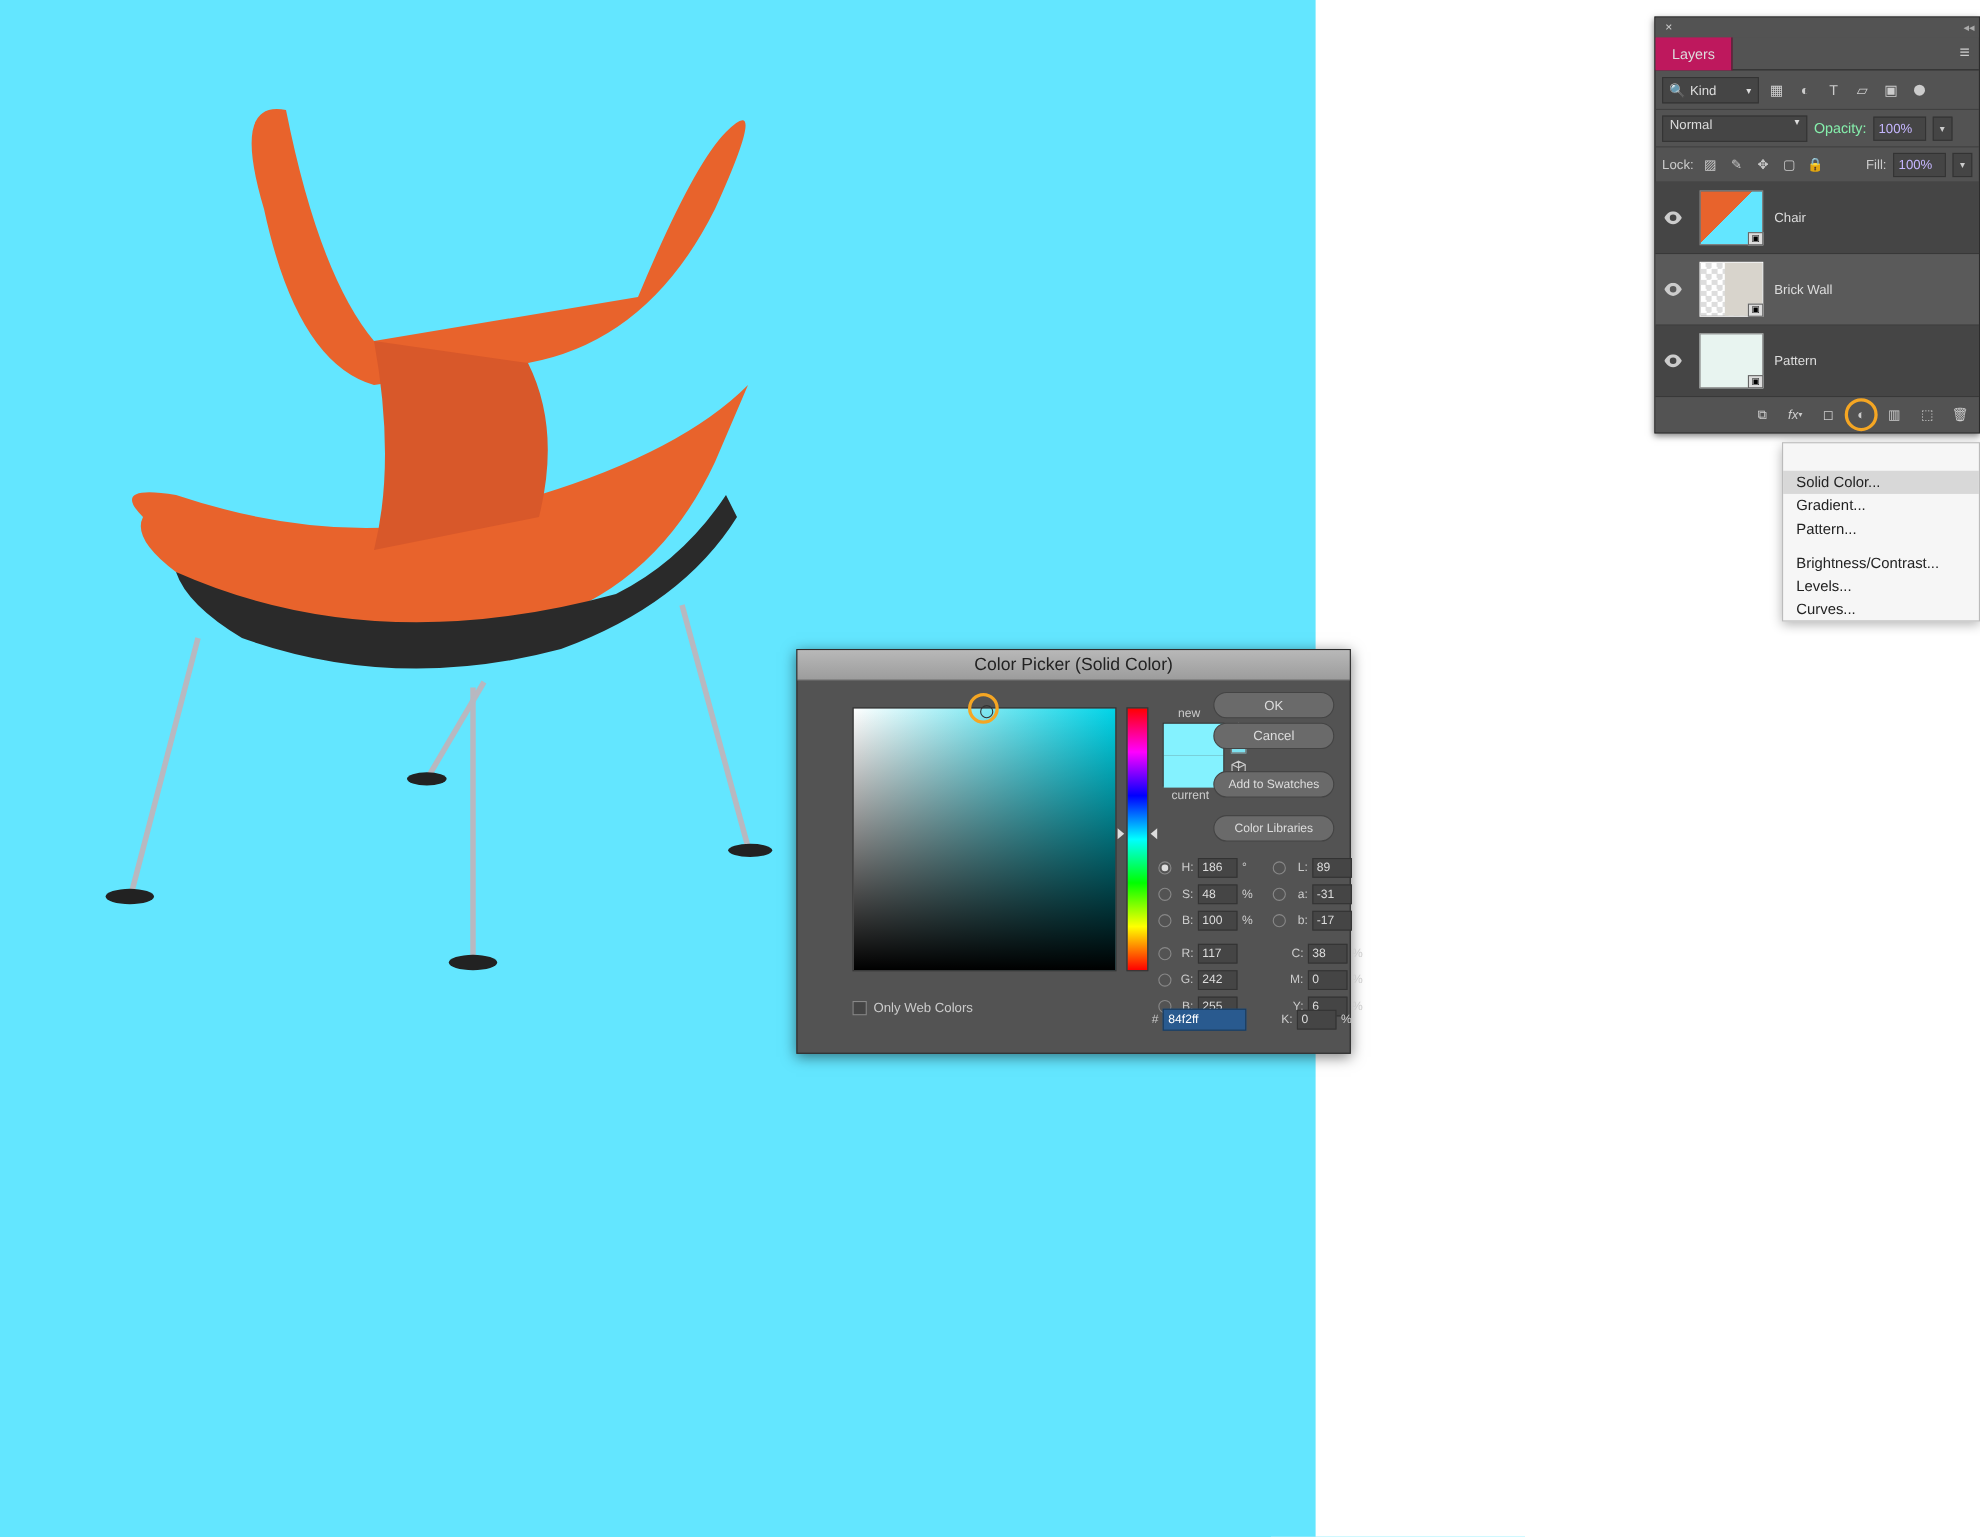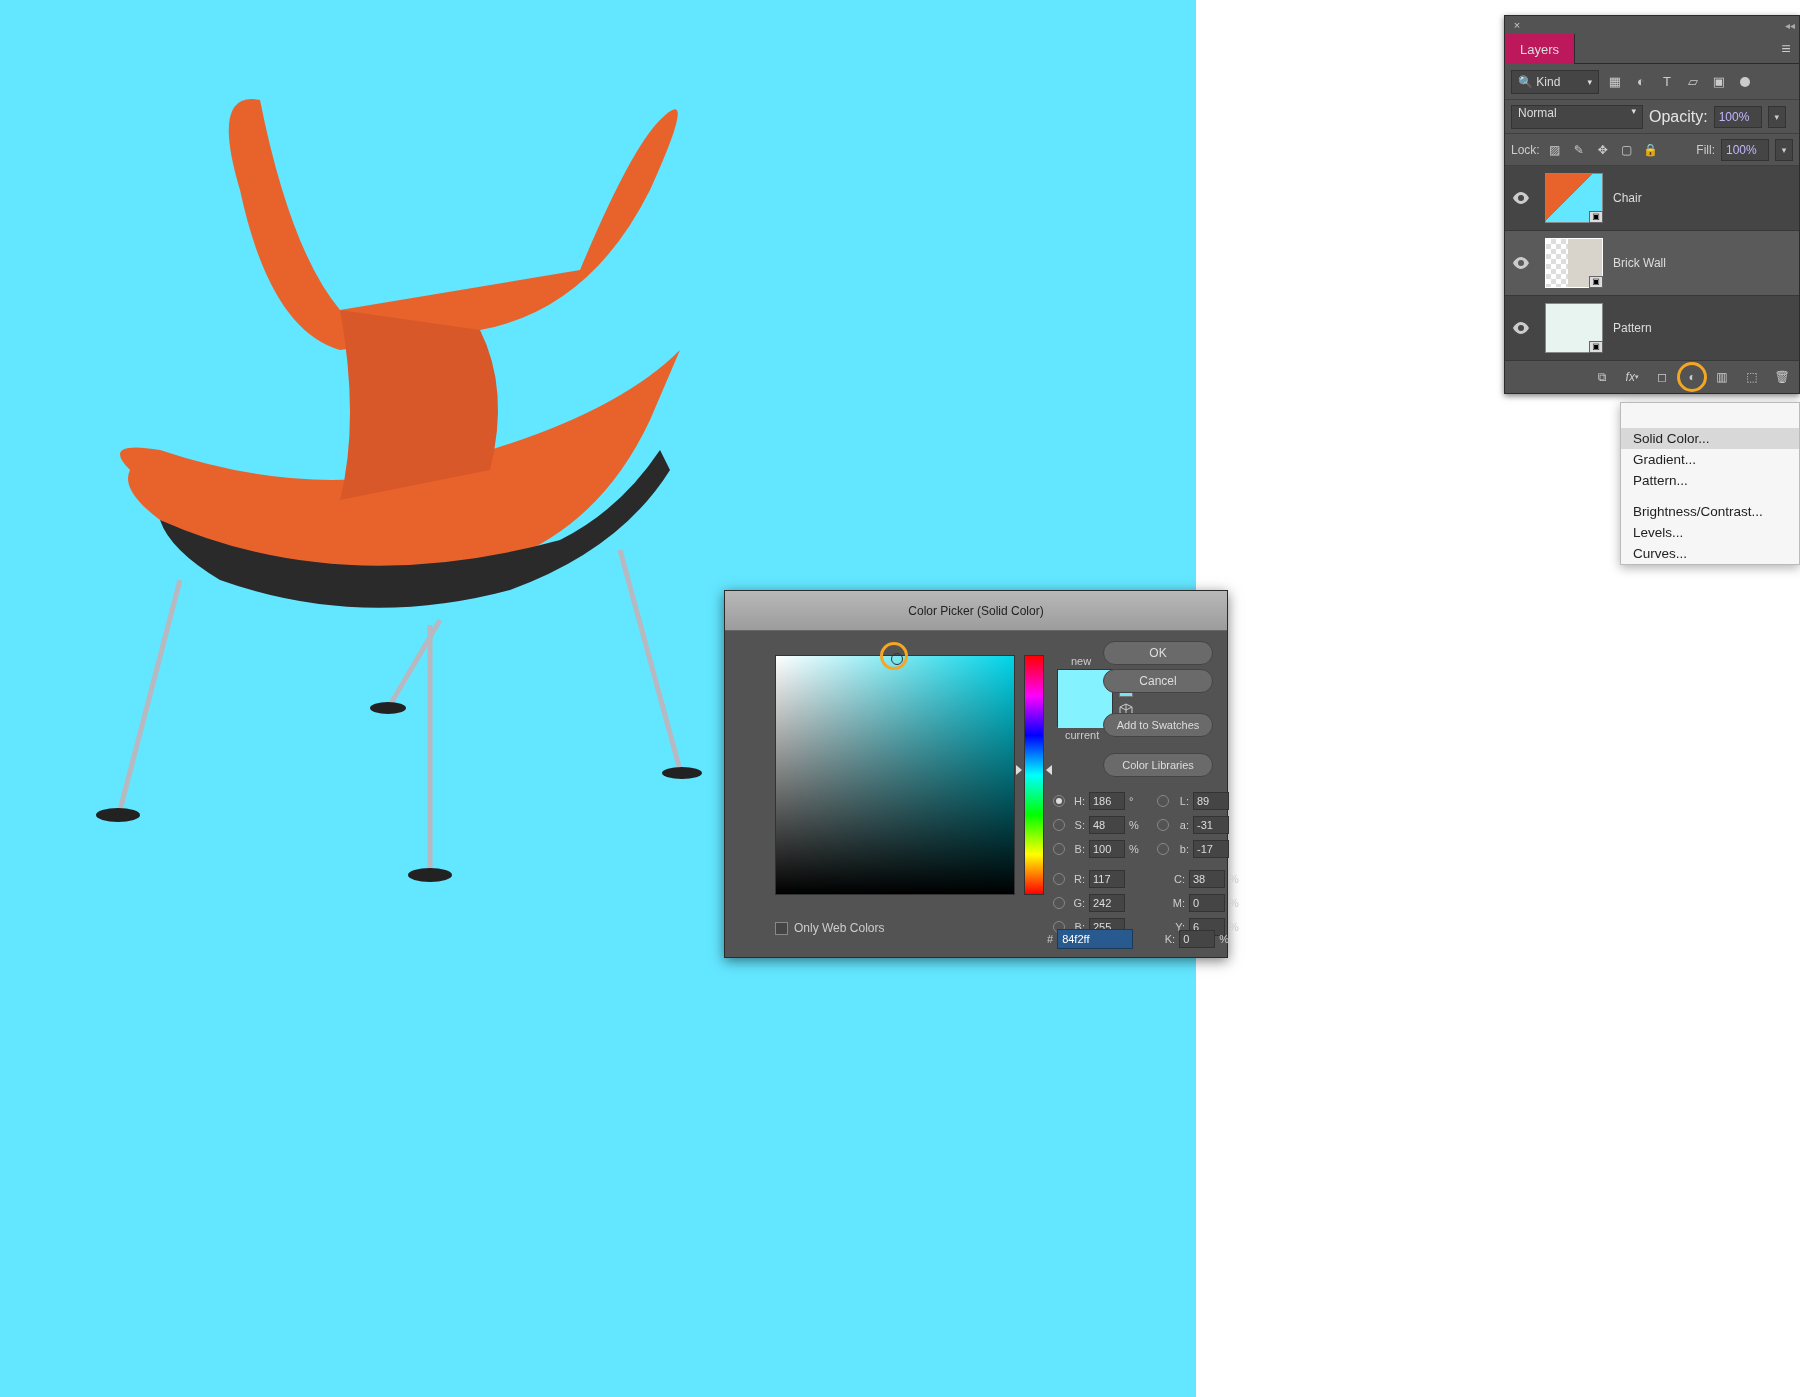--- a/index.html
+++ b/index.html
@@ -14,21 +14,21 @@
   .panel-collapse { margin-left: auto; margin-right: 4px; color: #aaa; font-size: 10px; }
   .panel-tabs { height: 30px; display: flex; border-bottom: 1px solid #2b2b2b; }
   .panel-tab { width: 70px; height: 30px; background: #be185d; color: #ddd; font-size: 13px; display: flex; align-items: center; justify-content: center; border-right: 1px solid #2b2b2b; }
   .panel-menu { margin-left: auto; width: 26px; display: flex; align-items: center; justify-content: center; color: #ccc; }
   .filter-row { height: 36px; display: flex; align-items: center; padding: 0 6px; gap: 6px; border-bottom: 1px solid #404040; }
   .kind-dd { width: 88px; height: 24px; background: #454545; border: 1px solid #333; color: #ddd; font-size: 12px; display: flex; align-items: center; padding: 0 6px; justify-content: space-between; }
   .filter-icon { width: 20px; height: 20px; display: flex; align-items: center; justify-content: center; color: #ccc; font-size: 13px; }
   .filter-dot { width: 10px; height: 10px; border-radius: 50%; background: #ccc; }
   .blend-row { height: 34px; display: flex; align-items: center; padding: 0 6px; gap: 6px; border-bottom: 1px solid #404040; }
   .blend-dd { width: 132px; height: 24px; background: #454545; border: 1px solid #333; color: #ddd; font-size: 12px; display: flex; align-items: flex-start; padding: 0 6px; justify-content: space-between; }
-  .op-lbl { color: #e5e5e5; font-size: 16px; }
+  .op-lbl { color: #86efac; font-size: 13px; }
   .op-val { width: 48px; height: 22px; background: #454545; border: 1px solid #333; color: #c4b5fd; font-size: 12px; display: flex; align-items: center; padding: 0 4px; }
   .op-arr { width: 18px; height: 22px; background: #454545; border: 1px solid #333; color: #ccc; display: flex; align-items: center; justify-content: center; font-size: 9px; }
   .lock-row { height: 32px; display: flex; align-items: center; padding: 0 6px; gap: 6px; border-bottom: 1px solid #404040; }
   .lock-lbl { color: #ccc; font-size: 12px; }
   .lock-icon { width: 18px; height: 18px; display: flex; align-items: center; justify-content: center; color: #ccc; font-size: 12px; }
   .fill-lbl { margin-left: auto; color: #ccc; font-size: 12px; }
   .layer-list { background: #454545; }
   .layer-row { height: 65px; display: flex; align-items: center; border-bottom: 1px solid #383838; }
   .layer-row.selected { background: #5a5a5a; }
   .layer-row.selected .layer-thumb { border-color: #fff; }
@@ -42,21 +42,21 @@
   .highlight-ring { position: absolute; width: 30px; height: 30px; border: 3px solid #f5a623; border-radius: 50%; left: -4px; top: -4px; pointer-events: none; }
 
   
   .adj-menu { position: absolute; right: 0; top: 402px; width: 180px; background: #f6f6f6; border: 1px solid #bbb; box-shadow: 0 3px 10px rgba(0,0,0,0.3); font-size: 13.5px; color: #222; }
   .adj-item { padding: 3px 12px; }
   .adj-item.hover { background: #d8d8d8; margin-top: 25px; }
   .adj-sep { height: 10px; }
 
   
   .cp { position: absolute; left: 724px; top: 590px; width: 504px; height: 368px; background: #535353; border: 1px solid #2b2b2b; box-shadow: 0 3px 12px rgba(0,0,0,0.5); }
-  .cp-title { height: 40px; background: linear-gradient(#b8b8b8,#9c9c9c); color: #222; font-size: 12px; display: flex; align-items: center; justify-content: center; border-bottom: 1px solid #666; }
+  .cp-title { height: 28px; background: linear-gradient(#b8b8b8,#9c9c9c); color: #222; font-size: 16px; display: flex; align-items: center; justify-content: center; border-bottom: 1px solid #666; }
   .cp-body { position: relative; height: 328px; margin-left: 40px; }
   .cp-field { position: absolute; left: 10px; top: 24px; width: 240px; height: 240px; background: linear-gradient(to top, #000, transparent), linear-gradient(to right, #fff, #00d4e8); border: 1px solid #333; }
   .cp-cursor-ring { position: absolute; border: 3px solid #f5a623; border-radius: 50%; width: 28px; height: 28px; }
   .cp-cursor-inner { position: absolute; width: 12px; height: 12px; border: 1px solid #333; border-radius: 50%; left: 8px; top: 8px; }
   .cp-hue { position: absolute; left: 259px; top: 24px; width: 20px; height: 240px; background: linear-gradient(to bottom, #ff0000, #ff00ff, #0000ff, #00ffff, #00ff00, #ffff00, #ff0000); border: 1px solid #333; }
   .hue-arrow-l { position: absolute; left: 251px; top: 134px; width: 0; height: 0; border-top: 5px solid transparent; border-bottom: 5px solid transparent; border-left: 6px solid #ddd; }
   .hue-arrow-r { position: absolute; left: 281px; top: 134px; width: 0; height: 0; border-top: 5px solid transparent; border-bottom: 5px solid transparent; border-right: 6px solid #ddd; }
   .cp-swatch-box { position: absolute; left: 292px; top: 38px; width: 56px; height: 58px; border: 1px solid #333; }
   .cp-swatch-new { height: 29px; background: #84f2ff; }
   .cp-swatch-cur { height: 29px; background: #84f2ff; }

